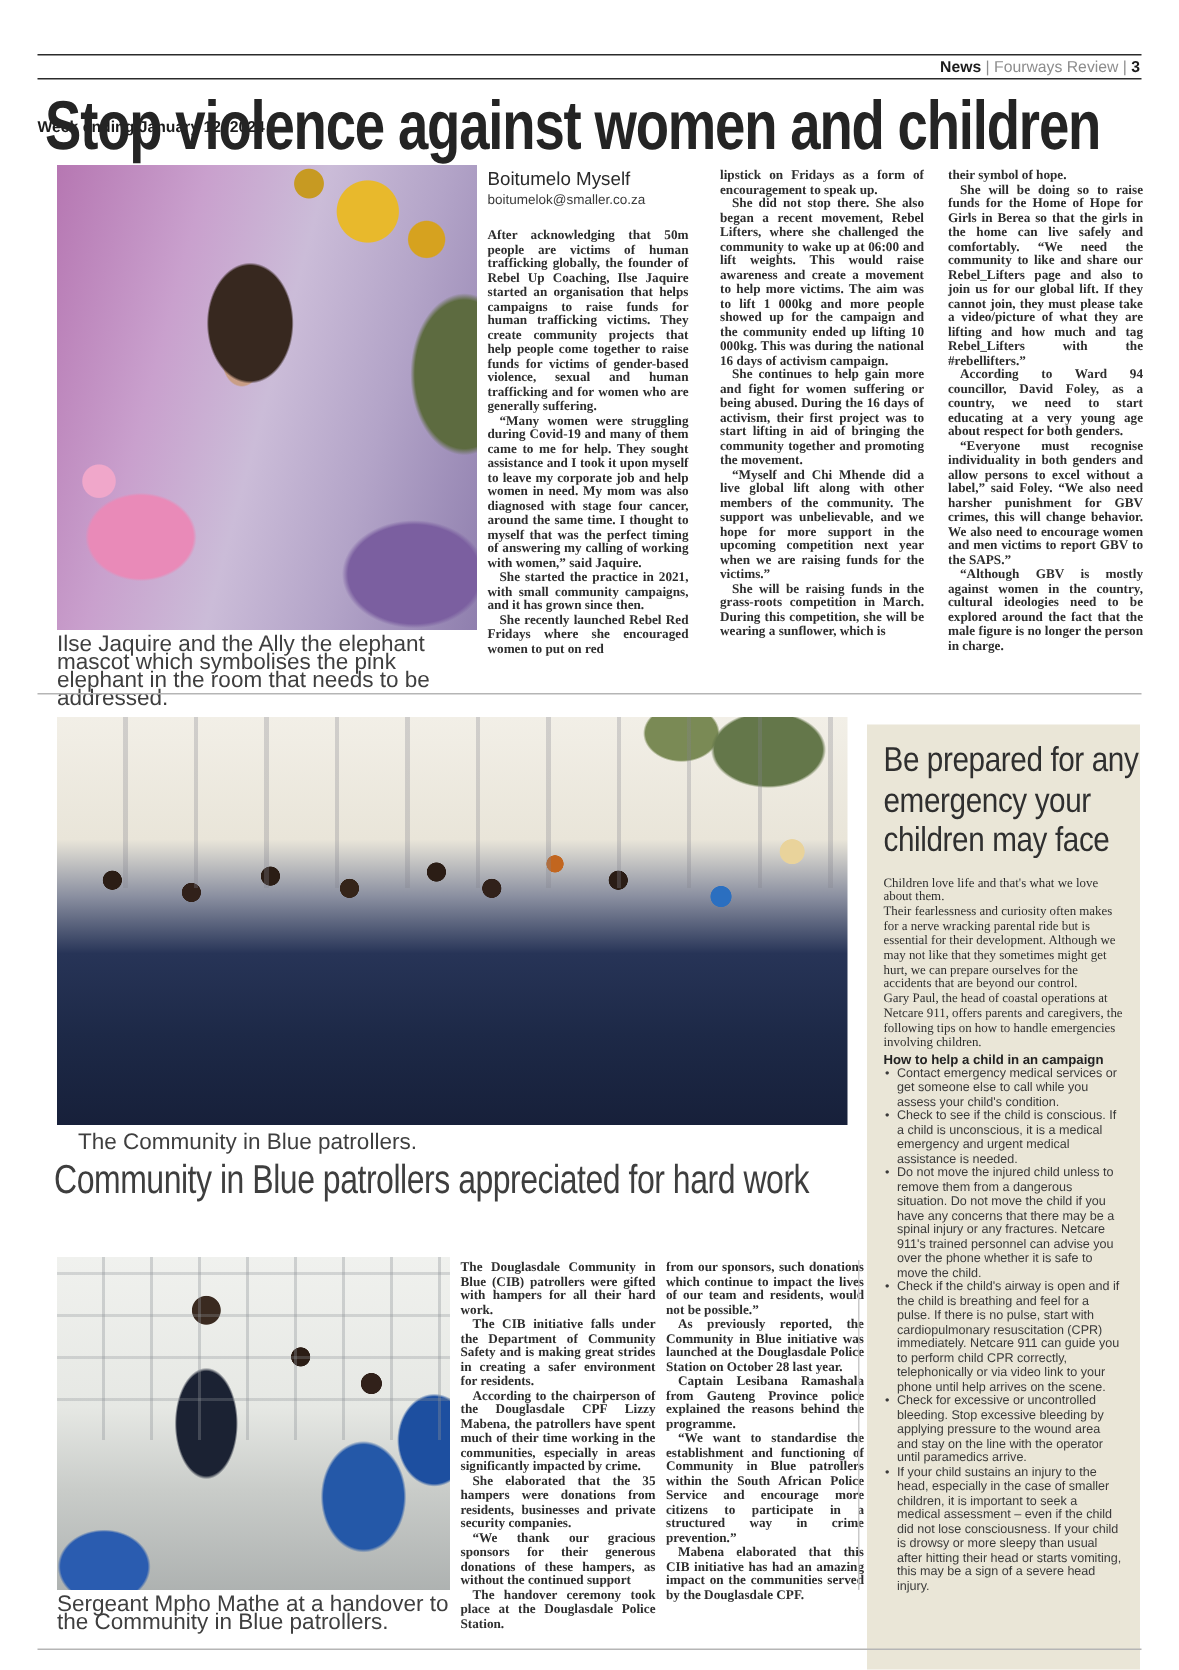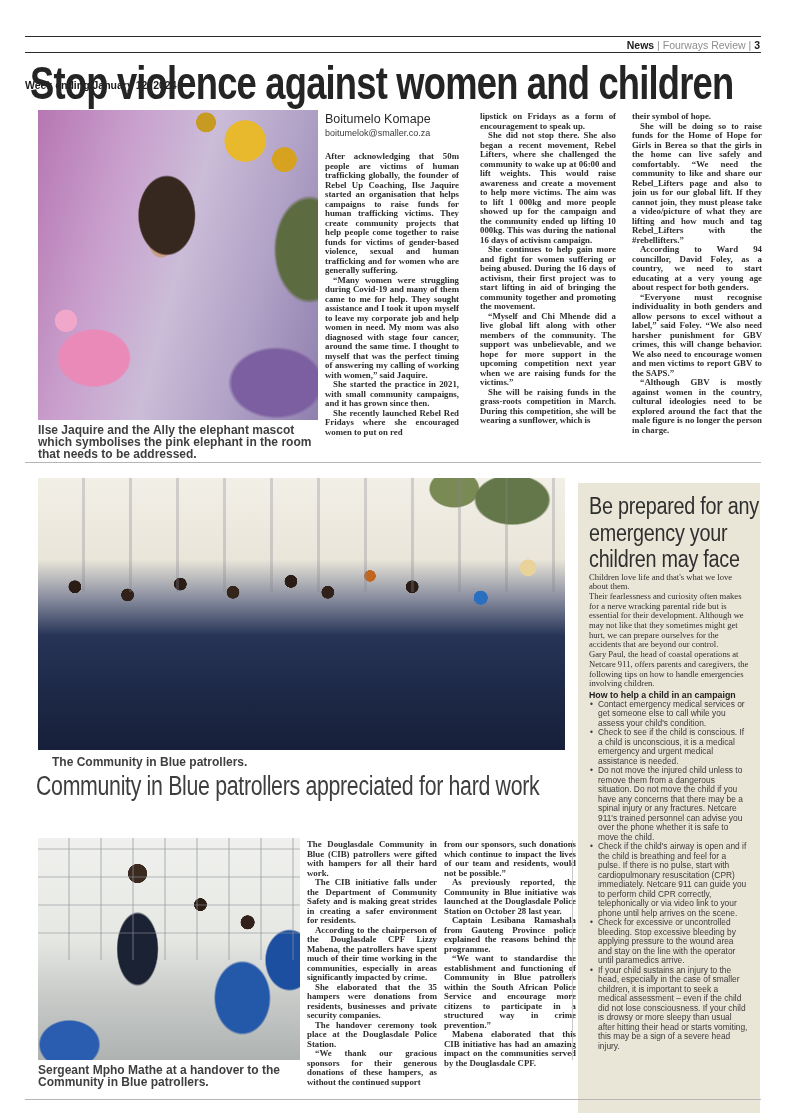--- a/index.html
+++ b/index.html
@@ -33,21 +33,21 @@
   .col {
     font-family:"Liberation Serif", serif; font-size:8.8px; line-height:9.5px;
     color:#2e2e2e; text-align:justify;
   }
   .col p { margin:0;font-weight:bold; }
   .col p.ind { text-indent:8px; }
   .byline-name { font-size:12.5px; color:#2a2a2a; }
   .byline-mail { font-size:9px; color:#3a3a3a; margin-top:2px; display:block; }
 
   .caption {
-    font-size:12px; line-height:12px; color:#3f3f3f;font-weight:bold;
+    font-size:15px; line-height:12px; color:#3f3f3f;
   }
 
   
   .photo { overflow:hidden; }
   .photo1 {
     left:38px; top:110px; width:280px; height:310px;
     background:
       radial-gradient(circle 34px at 74% 10%, #e8b92c 0 60%, rgba(232,185,44,0) 62%),
       radial-gradient(circle 20px at 88% 16%, #d6a21f 0 60%, rgba(214,162,31,0) 64%),
       radial-gradient(circle 16px at 60% 4%, #c79a22 0 60%, rgba(199,154,34,0) 64%),
@@ -103,21 +103,21 @@
   
   .sidebar {
     left:578px; top:483px; width:182px; height:769px;
     background:#eae6d7; padding:10px 11px 10px 11px; overflow:hidden;
   }
   .sidebar-title {
     font-size:23px; line-height:26.5px; color:#2f2f2f; letter-spacing:-0.3px;
     transform:scaleX(0.86); transform-origin:left top; white-space:nowrap;
   }
   .sidebar-intro {
-    margin-top:0; font-family:"Liberation Serif", serif;
+    margin-top:11px; font-family:"Liberation Serif", serif;
     font-size:8.6px; line-height:9.7px; color:#2e2e2e;
   }
   .sidebar-intro p { margin:0; }
   .sidebar-subhead { font-size:8.8px; font-weight:bold; color:#222; line-height:10px; margin-top:1px; }
   .sidebar-bullets { list-style:none; }
   .sidebar-bullets li {
     font-size:8.4px; line-height:9.5px; color:#3a3a3a;
     padding-left:9px; position:relative;
   }
   .sidebar-bullets li::before { content:"•"; position:absolute; left:1px; top:0; }
@@ -134,21 +134,21 @@
   <span> | </span><span>Fourways Review</span><span> | </span><b>3</b>
 </div>
 <div class="abs rule-dark" style="left:25px; top:52px; width:736px;"></div>
 
 <h1 class="abs headline1">Stop violence against women and children</h1>
 
 <div class="abs photo photo1"></div>
 <div class="abs caption" style="left:38px; top:424px; width:282px;">Ilse Jaquire and the Ally the elephant mascot which symbolises the pink elephant in the room that needs to be addressed.</div>
 
 <div class="abs" style="left:325px; top:112px; width:134px;">
-  <div class="byline-name">Boitumelo Komape</div>
+  <div class="byline-name">Boitumelo Myself</div>
   <a class="byline-mail">boitumelok@smaller.co.za</a>
 </div>
 
 <div class="abs col" style="left:325px; top:152px; width:134px; height:308px;">
   <p>After acknowledging that 50m people are victims of human trafficking globally, the founder of Rebel Up Coaching, Ilse Jaquire started an organisation that helps campaigns to raise funds for human trafficking victims. They create community projects that help people come together to raise funds for victims of gender-based violence, sexual and human trafficking and for women who are generally suffering.</p>
   <p class="ind">“Many women were struggling during Covid-19 and many of them came to me for help. They sought assistance and I took it upon myself to leave my corporate job and help women in need. My mom was also diagnosed with stage four cancer, around the same time. I thought to myself that was the perfect timing of answering my calling of working with women,” said Jaquire.</p>
   <p class="ind">She started the practice in 2021, with small community campaigns, and it has grown since then.</p>
   <p class="ind">She recently launched Rebel Red Fridays where she encouraged women to put on red</p>
 </div>
 
@@ -180,22 +180,22 @@
 <div class="abs photo photo3">
   <div class="win-grid"></div>
 </div>
 <div class="abs caption" style="left:38px; top:1064px; width:266px;">Sergeant Mpho Mathe at a handover to the Community in Blue patrollers.</div>
 
 <div class="abs col" style="left:307px; top:840px; width:130px; height:272px;">
   <p>The Douglasdale Community in Blue (CIB) patrollers were gifted with hampers for all their hard work.</p>
   <p class="ind">The CIB initiative falls under the Department of Community Safety and is making great strides in creating a safer environment for residents.</p>
   <p class="ind">According to the chairperson of the Douglasdale CPF Lizzy Mabena, the patrollers have spent much of their time working in the communities, especially in areas significantly impacted by crime.</p>
   <p class="ind">She elaborated that the 35 hampers were donations from residents, businesses and private security companies.</p>
+  <p class="ind">“We thank our gracious sponsors for their generous donations of these hampers, as without the continued support</p>
   <p class="ind">The handover ceremony took place at the Douglasdale Police Station.</p>
-  <p class="ind">“We thank our gracious sponsors for their generous donations of these hampers, as without the continued support</p>
 </div>
 
 <div class="abs col" style="left:444px; top:840px; width:132px; height:272px;">
   <p>from our sponsors, such donations which continue to impact the lives of our team and residents, would not be possible.”</p>
   <p class="ind">As previously reported, the Community in Blue initiative was launched at the Douglasdale Police Station on October 28 last year.</p>
   <p class="ind">Captain Lesibana Ramashala from Gauteng Province police explained the reasons behind the programme.</p>
   <p class="ind">“We want to standardise the establishment and functioning of Community in Blue patrollers within the South African Police Service and encourage more citizens to participate in a structured way in crime prevention.”</p>
   <p class="ind">Mabena elaborated that this CIB initiative has had an amazing impact on the communities served by the Douglasdale CPF.</p>
 </div>
 

